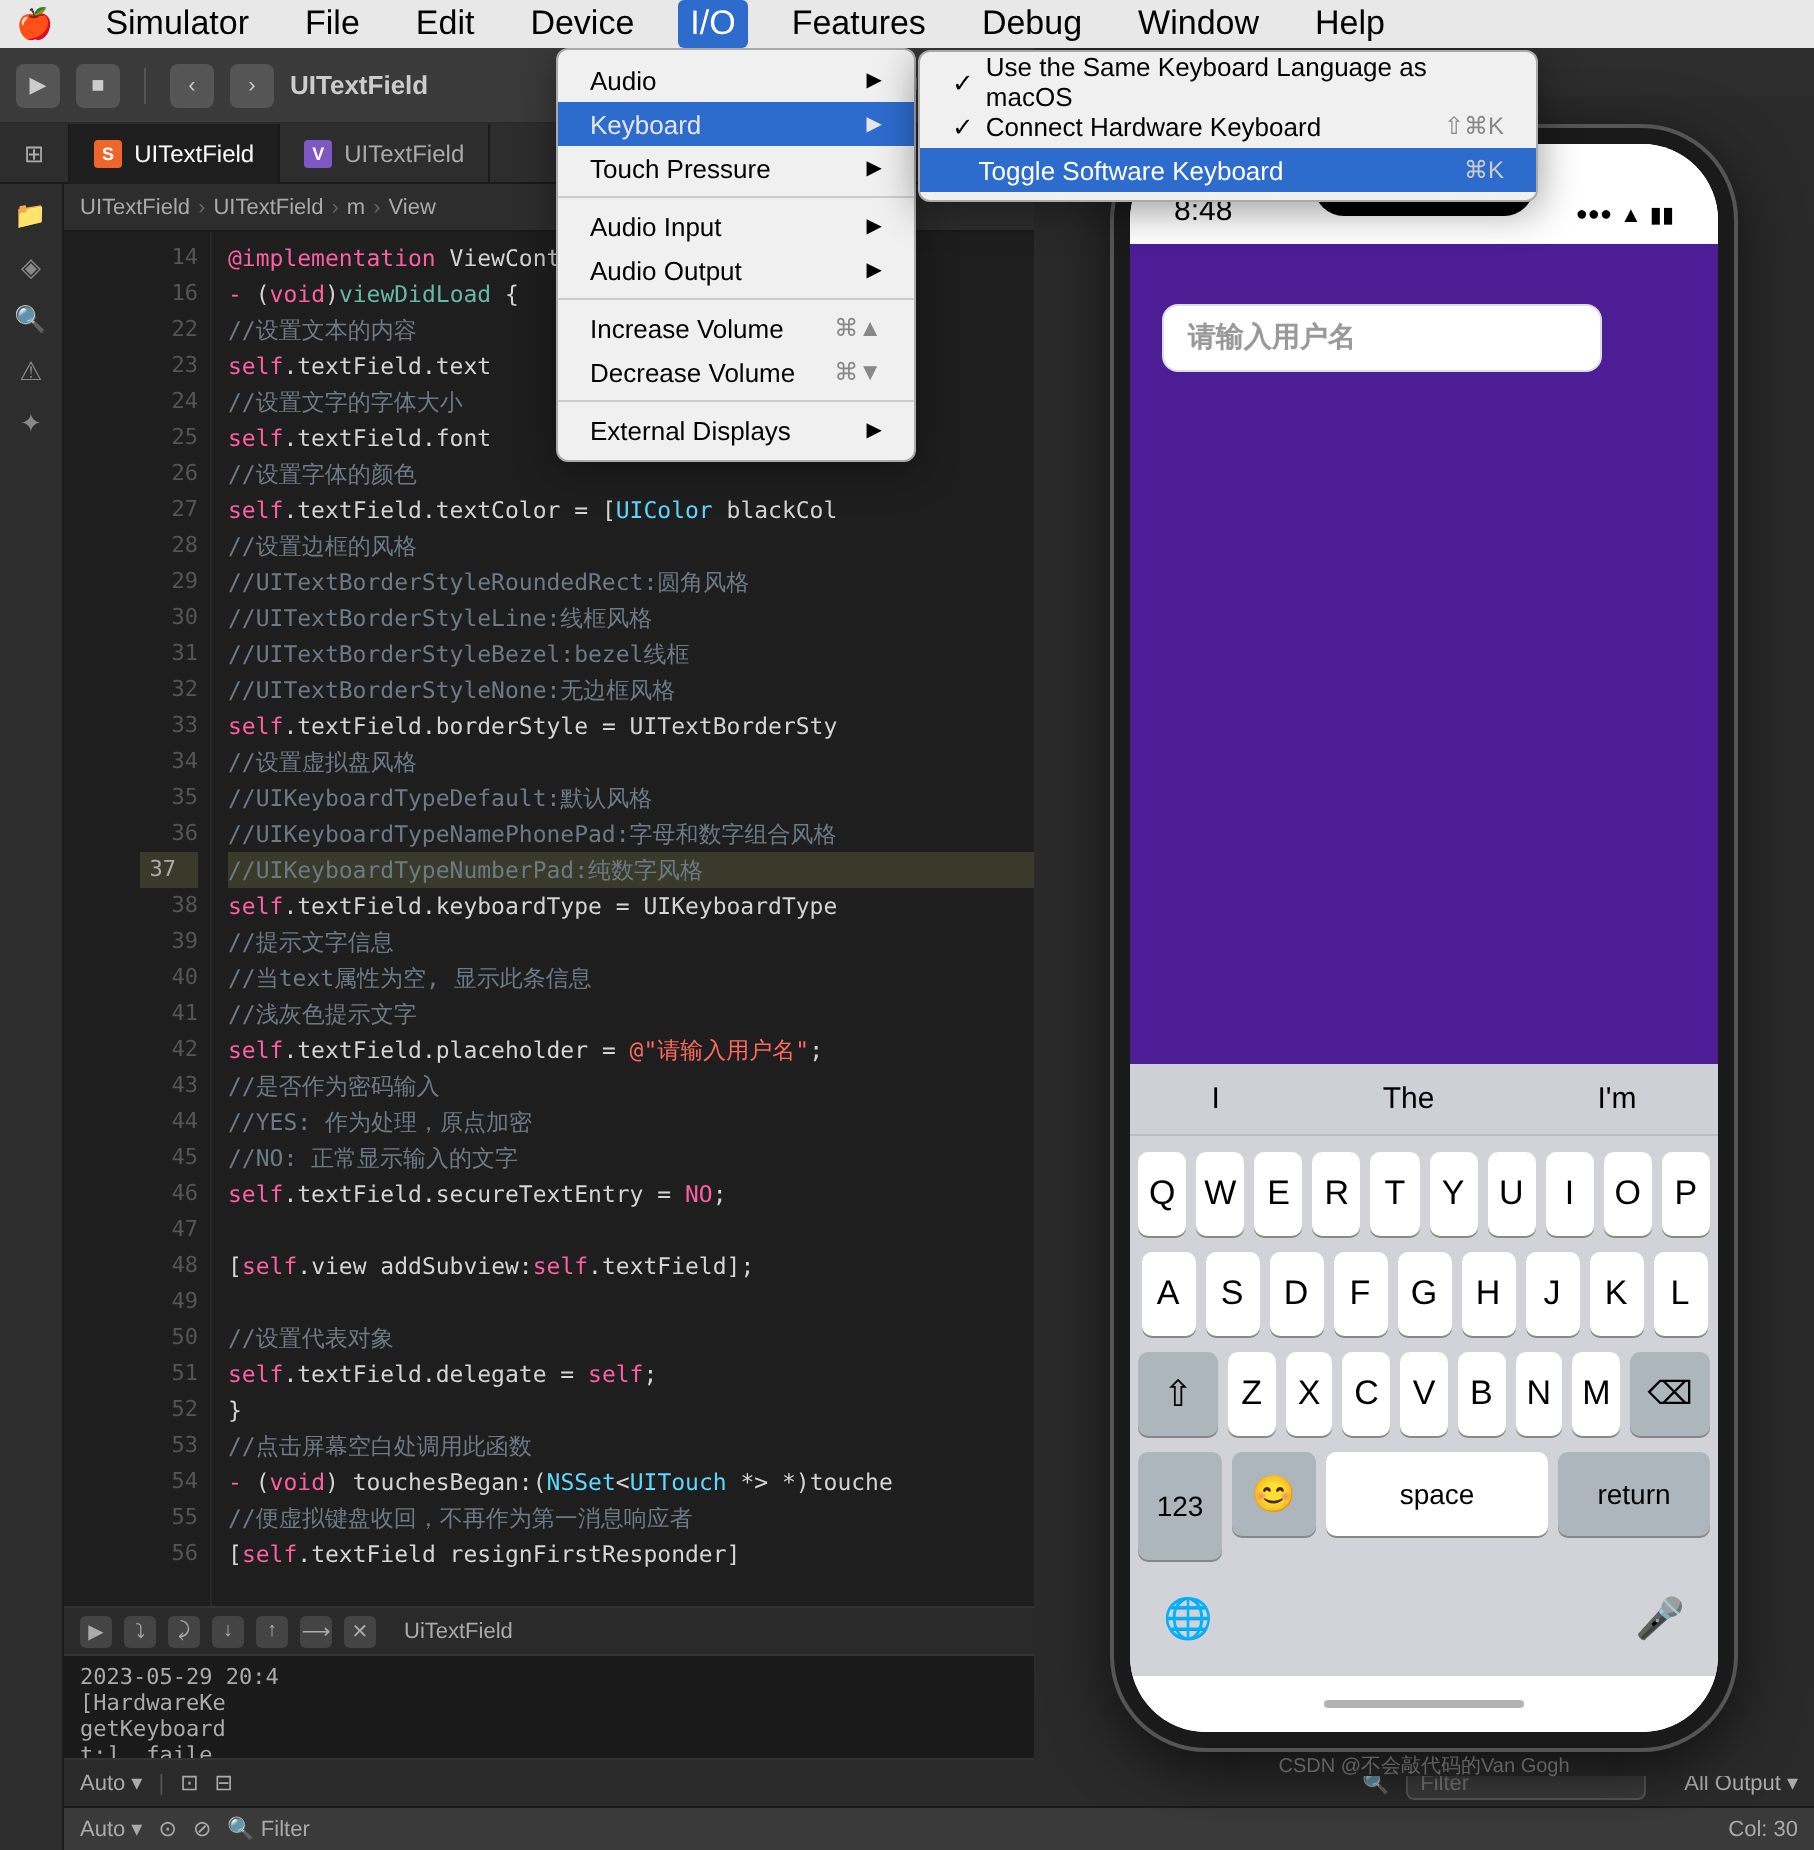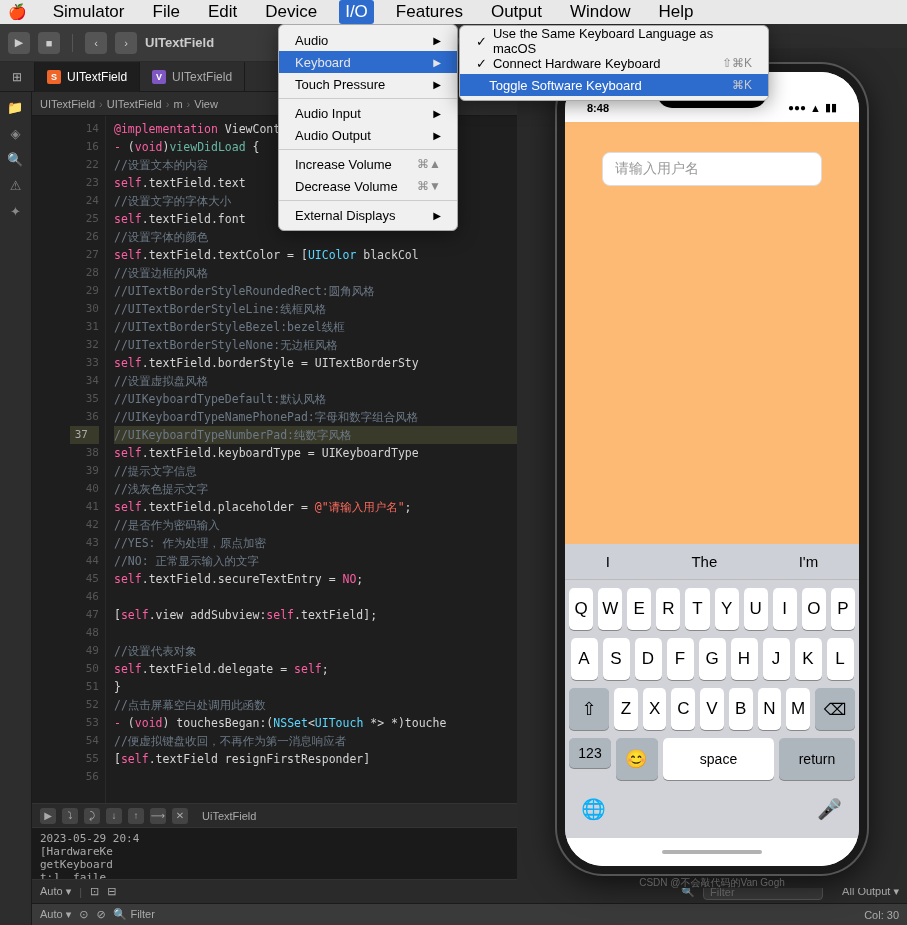--- a/index.html
+++ b/index.html
@@ -382,21 +382,21 @@
 <body>
 
 <div class="menubar">
   <span class="apple-logo">🍎</span>
   <span class="menubar-item">Simulator</span>
   <span class="menubar-item">File</span>
   <span class="menubar-item">Edit</span>
   <span class="menubar-item">Device</span>
   <span class="menubar-item active">I/O</span>
   <span class="menubar-item">Features</span>
-  <span class="menubar-item">Output</span>
+  <span class="menubar-item">Debug</span>
   <span class="menubar-item">Window</span>
   <span class="menubar-item">Help</span>
 </div>
 
 <div class="ide-container">
 
   <div class="toolbar">
     <div class="toolbar-btn">▶</div>
     <div class="toolbar-btn">■</div>
     <div style="width:1px;height:18px;background:#555;margin:0 4px;"></div>
@@ -504,20 +504,21 @@
           <div class="code-line"><span class="comment">    //UITextBorderStyleLine:线框风格</span></div>
           <div class="code-line"><span class="comment">    //UITextBorderStyleBezel:bezel线框</span></div>
           <div class="code-line"><span class="comment">    //UITextBorderStyleNone:无边框风格</span></div>
           <div class="code-line">    <span class="kw">self</span>.textField.borderStyle = UITextBorderSty</div>
           <div class="code-line"><span class="comment">    //设置虚拟盘风格</span></div>
           <div class="code-line"><span class="comment">    //UIKeyboardTypeDefault:默认风格</span></div>
           <div class="code-line"><span class="comment">    //UIKeyboardTypeNamePhonePad:字母和数字组合风格</span></div>
           <div class="code-line highlighted"><span class="comment">    //UIKeyboardTypeNumberPad:纯数字风格</span></div>
           <div class="code-line">    <span class="kw">self</span>.textField.keyboardType = UIKeyboardType</div>
           <div class="code-line"><span class="comment">    //提示文字信息</span></div>
+          <div class="code-line"><span class="comment">    //当text属性为空, 显示此条信息</span></div>
           <div class="code-line"><span class="comment">    //浅灰色提示文字</span></div>
           <div class="code-line">    <span class="kw">self</span>.textField.placeholder = <span class="string">@"请输入用户名"</span>;</div>
           <div class="code-line"><span class="comment">    //是否作为密码输入</span></div>
           <div class="code-line"><span class="comment">    //YES: 作为处理，原点加密</span></div>
           <div class="code-line"><span class="comment">    //NO: 正常显示输入的文字</span></div>
           <div class="code-line">    <span class="kw">self</span>.textField.secureTextEntry = <span class="kw">NO</span>;</div>
           <div class="code-line">&nbsp;</div>
           <div class="code-line">    [<span class="kw">self</span>.view addSubview:<span class="kw">self</span>.textField];</div>
           <div class="code-line">&nbsp;</div>
           <div class="code-line"><span class="comment">    //设置代表对象</span></div>
@@ -640,30 +641,30 @@
 <div style="position:absolute;right:0;top:24px;width:390px;height:870px;z-index:300;">
   <div class="ios-version-bar">
     <span>iOS 16.2</span>
   </div>
   <div style="background:#2a2a2a;height:840px;display:flex;justify-content:center;align-items:flex-start;padding-top:16px;">
     <div style="width:310px;height:810px;background:#1a1a1a;border-radius:46px;box-shadow:0 0 0 2px #555,0 8px 32px rgba(0,0,0,0.7);overflow:hidden;display:flex;flex-direction:column;">
 
       <div style="flex:1;background:#fff;margin:8px;border-radius:38px;overflow:hidden;display:flex;flex-direction:column;">
 
         <div style="height:50px;background:#fff;position:relative;display:flex;align-items:flex-end;padding:0 22px 8px;">
-          <span style="font-size:11px;font-weight:700;color:#000;">8:48</span>
+          <span style="font-size:15px;font-weight:400;color:#000;">8:48</span>
           <div style="position:absolute;top:6px;left:50%;transform:translateX(-50%);width:110px;height:30px;background:#000;border-radius:18px;"></div>
           <div style="margin-left:auto;display:flex;gap:4px;align-items:center;">
             <span style="font-size:10px;color:#000;">●●●</span>
             <span style="font-size:11px;color:#000;">▲</span>
             <span style="font-size:11px;color:#000;">▮▮</span>
           </div>
         </div>
 
-        <div style="flex:1;background:#fdba74;display:flex;flex-direction:column;align-items:center;padding:30px 16px 0;">
+        <div style="flex:1;background:#4c1d95;display:flex;flex-direction:column;padding:30px 16px 0;font-weight:bold;">
           <div style="width:220px;height:34px;background:#fff;border:1px solid #ddd;border-radius:8px;display:flex;align-items:center;padding:0 12px;font-size:14px;color:#999;">
             <span>请输入用户名</span>
           </div>
         </div>
 
         <div style="background:#d1d3d9;padding:0;">
 
           <div style="height:36px;background:#cdd0d6;display:flex;align-items:center;justify-content:space-around;border-bottom:1px solid #bbb;">
             <span style="font-size:15px;color:#000;">I</span>
             <span style="font-size:15px;color:#000;">The</span>
@@ -701,21 +702,21 @@
             <div style="height:42px;flex:1;max-width:27px;background:#fff;border-radius:5px;display:flex;align-items:center;justify-content:center;font-size:17px;color:#000;box-shadow:0 1px 0 #888;cursor:pointer;">X</div>
             <div style="height:42px;flex:1;max-width:27px;background:#fff;border-radius:5px;display:flex;align-items:center;justify-content:center;font-size:17px;color:#000;box-shadow:0 1px 0 #888;cursor:pointer;">C</div>
             <div style="height:42px;flex:1;max-width:27px;background:#fff;border-radius:5px;display:flex;align-items:center;justify-content:center;font-size:17px;color:#000;box-shadow:0 1px 0 #888;cursor:pointer;">V</div>
             <div style="height:42px;flex:1;max-width:27px;background:#fff;border-radius:5px;display:flex;align-items:center;justify-content:center;font-size:17px;color:#000;box-shadow:0 1px 0 #888;cursor:pointer;">B</div>
             <div style="height:42px;flex:1;max-width:27px;background:#fff;border-radius:5px;display:flex;align-items:center;justify-content:center;font-size:17px;color:#000;box-shadow:0 1px 0 #888;cursor:pointer;">N</div>
             <div style="height:42px;flex:1;max-width:27px;background:#fff;border-radius:5px;display:flex;align-items:center;justify-content:center;font-size:17px;color:#000;box-shadow:0 1px 0 #888;cursor:pointer;">M</div>
             <div style="height:42px;width:40px;background:#adb5bd;border-radius:5px;display:flex;align-items:center;justify-content:center;font-size:16px;color:#000;box-shadow:0 1px 0 #888;cursor:pointer;">⌫</div>
           </div>
 
           <div style="display:flex;justify-content:center;gap:5px;padding:8px 4px 8px;">
-            <div style="height:30px;width:42px;background:#adb5bd;border-radius:5px;display:flex;align-items:center;justify-content:center;font-size:14px;color:#000;box-shadow:0 1px 0 #888;cursor:pointer;">123</div>
+            <div style="height:54px;width:42px;background:#adb5bd;border-radius:5px;display:flex;align-items:center;justify-content:center;font-size:14px;color:#000;box-shadow:0 1px 0 #888;cursor:pointer;">123</div>
             <div style="height:42px;width:42px;background:#adb5bd;border-radius:5px;display:flex;align-items:center;justify-content:center;font-size:18px;color:#000;box-shadow:0 1px 0 #888;cursor:pointer;">😊</div>
             <div style="height:42px;flex:1;background:#fff;border-radius:5px;display:flex;align-items:center;justify-content:center;font-size:14px;color:#000;box-shadow:0 1px 0 #888;cursor:pointer;">space</div>
             <div style="height:42px;width:76px;background:#adb5bd;border-radius:5px;display:flex;align-items:center;justify-content:center;font-size:14px;color:#000;box-shadow:0 1px 0 #888;cursor:pointer;">return</div>
           </div>
 
           <div style="display:flex;justify-content:space-between;padding:0 8px 8px;">
             <div style="height:42px;width:42px;border-radius:5px;display:flex;align-items:center;justify-content:center;font-size:20px;color:#555;cursor:pointer;">🌐</div>
             <div style="height:42px;width:42px;border-radius:5px;display:flex;align-items:center;justify-content:center;font-size:20px;color:#555;cursor:pointer;">🎤</div>
           </div>
         </div>

